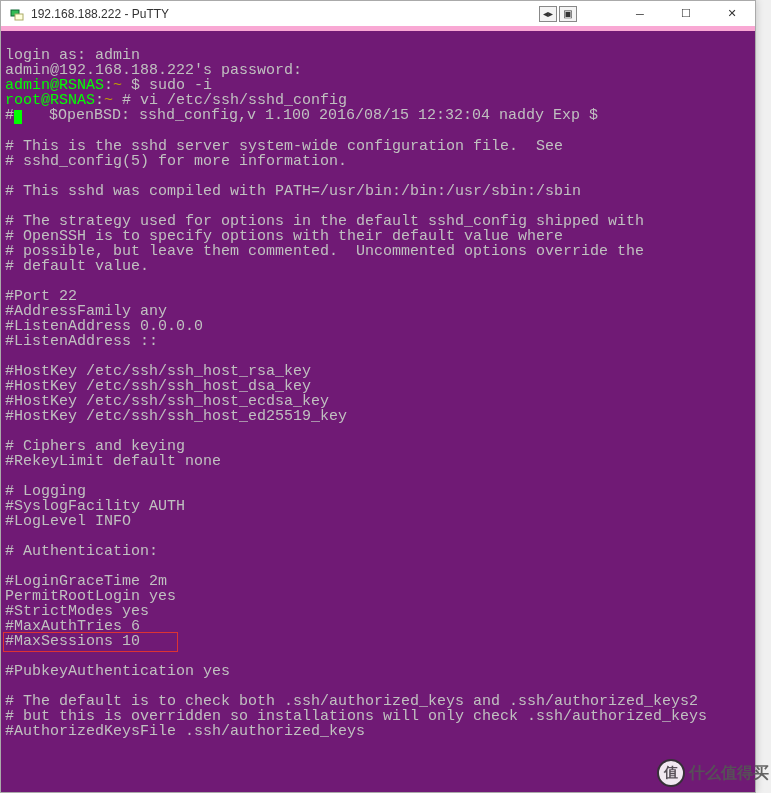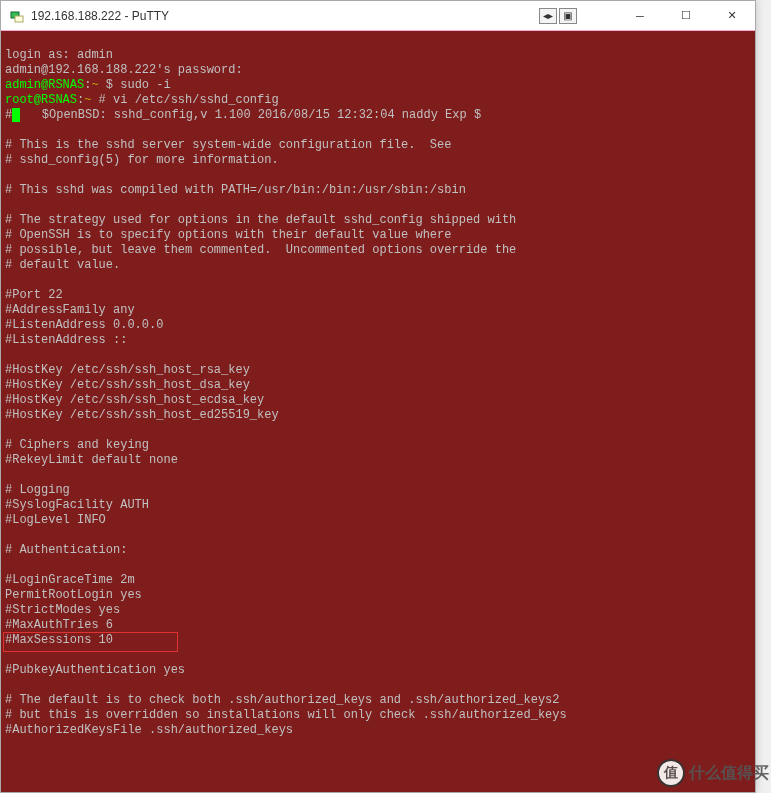--- a/index.html
+++ b/index.html
@@ -18,21 +18,21 @@
   border: 1px solid #aaa;
   display: flex;
   flex-direction: column;
   box-shadow: 0 0 8px rgba(0,0,0,.2);
 }
 .titlebar {
   height: 30px;
   background: #fff;
   display: flex;
   align-items: center;
-  border-bottom: 1px solid #f9a8d4;
+  border-bottom: 5px solid #f9a8d4;
   font-size: 12px;
   color: #333;
 }
 .titlebar .icon {
   width: 16px; height: 16px;
   margin: 0 6px 0 8px;
   display: flex; align-items: center; justify-content: center;
 }
 .titlebar .title { flex: 0 0 auto; }
 .titlebar .spacer { flex: 1; }
@@ -45,24 +45,24 @@
 .titlebar .winbtns { display:flex; }
 .titlebar .winbtn {
   width:46px; height:30px;
   display:flex; align-items:center; justify-content:center;
   font-family: "Segoe UI Symbol", sans-serif;
   font-size:11px; color:#333;
 }
 
 .terminal {
   flex:1;
-  background:#7f1d1d;
+  background:#701a75;
   color:#c0c0c0;
   font-family: "NSimSun","SimSun","Courier New",monospace;
-  font-size:12px;
+  font-size:15px;
   line-height:15px;
   padding:2px 0 2px 4px;
   white-space:pre;
   overflow:hidden;
   position:relative;
 }
 .g { color:#00ff00; }
 .y { color:#c0a000; }
 .cursor {
   display:inline-block;

